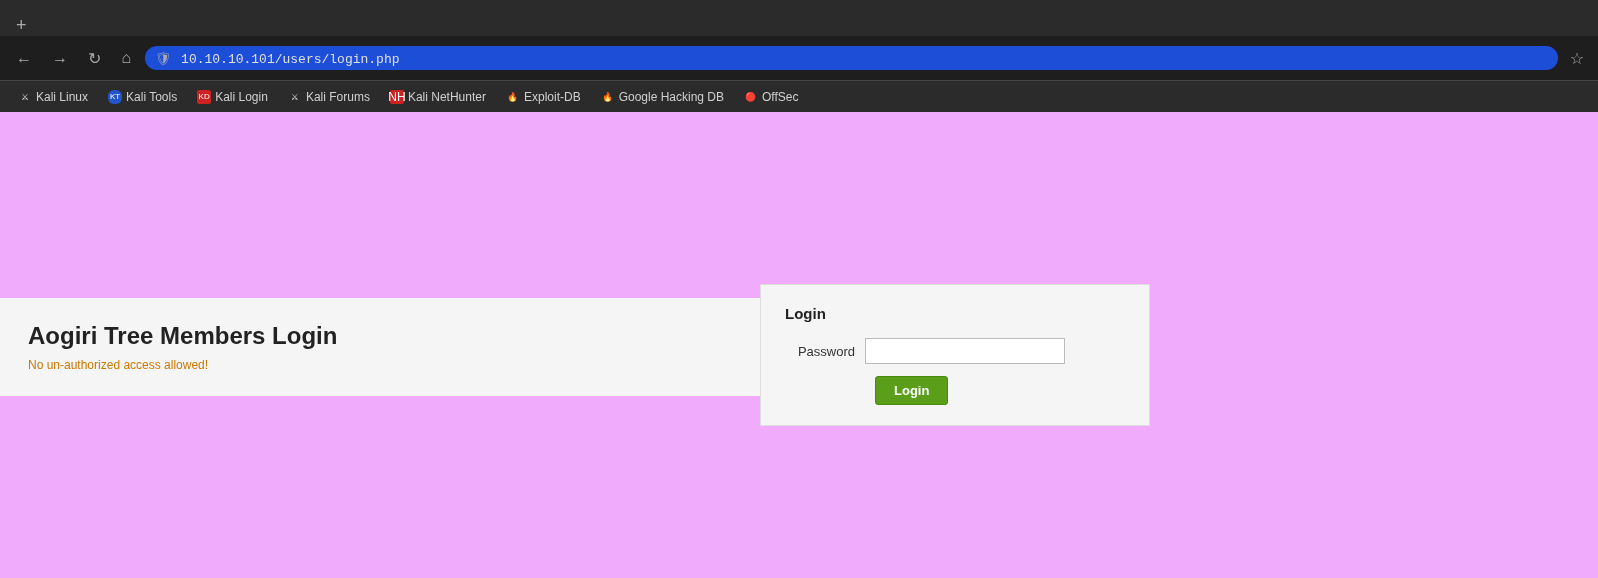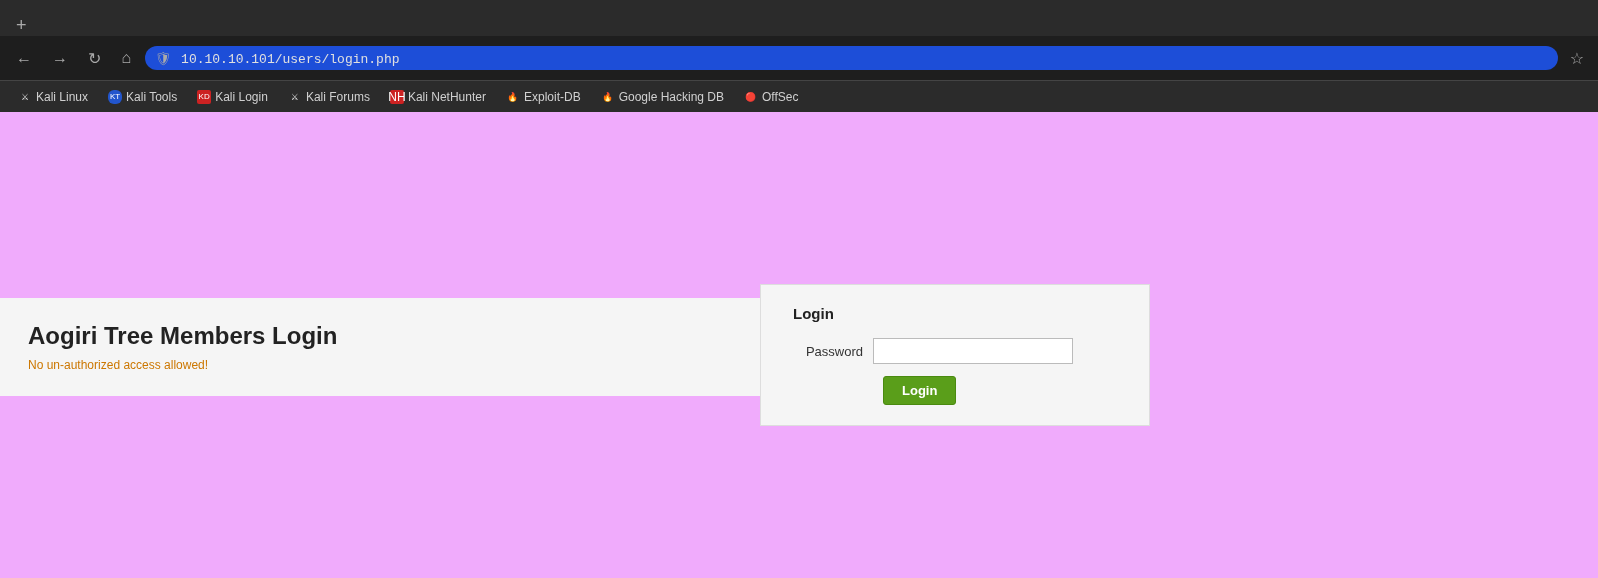--- a/index.html
+++ b/index.html
@@ -158,21 +158,21 @@
 
     .page-subtitle-text {
       font-size: 12px;
       color: #cc7700;
     }
 
     .login-box {
       background: #f5f5f5;
       border: 1px solid #ddd;
       width: 390px;
-      padding: 20px 32px;
+      padding: 20px 24px;
     }
 
     .login-box-title {
       font-size: 15px;
       font-weight: bold;
       color: #222;
       margin-bottom: 16px;
     }
 
     .form-row {

